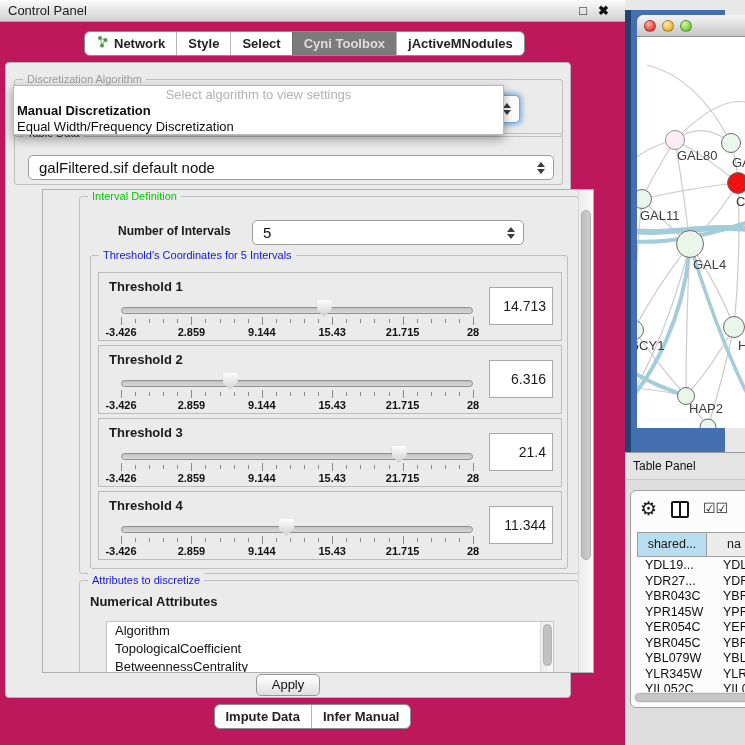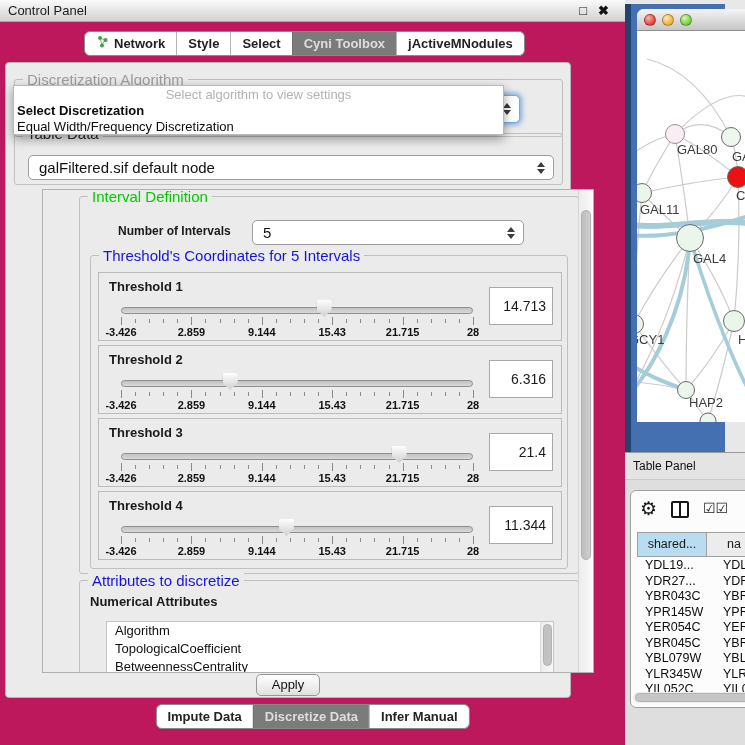--- a/index.html
+++ b/index.html
@@ -23,21 +23,21 @@
   .seg:first-child { border-left:none; }
   .seg.sel { background:#7b7b7b; color:#dedede; border-left-color:#6f6f6f; }
   .top-tabs { left:84px; top:31px; }
   .bottom-tabs { top:704px; left:50%; transform:translateX(-50%); }
 
   .content-outer { position:absolute; left:5px; top:62px; width:566px; height:636px;
     background:#ebebeb; border:1px solid #b5b5b5; border-radius:4px; }
 
   .group { position:absolute; border:1px solid #c0c0c0; border-radius:3px; }
   .group-legend { position:absolute; top:-8px; left:8px; background:#ebebeb; padding:0 4px;
-    font-size:15px; line-height:15px; white-space:nowrap; }
+    font-size:11px; line-height:15px; white-space:nowrap; }
   .legend-gray { color:#9c9c9c; }
   .legend-green { color:#00cc00; }
   .legend-blue { color:#1414dd; }
   .legend-dark { color:#2a2a2a; }
 
   .combo { position:absolute; background:#fff; border:1px solid #9c9c9c; border-radius:5px;
     font-size:15px; color:#111; }
   .combo .val { position:absolute; left:10px; top:0; bottom:0; display:flex; align-items:center; }
   .stepper { position:absolute; right:8px; top:50%; transform:translateY(-50%); width:8px; height:12px; }
   .arr-up { position:absolute; top:0; left:50%; transform:translateX(-50%);
@@ -85,21 +85,21 @@
   .attr-scroll { position:absolute; right:0; top:0; width:13px; height:100%;
     background:linear-gradient(90deg,#ececec,#f8f8f8); border-left:1px solid #ddd; }
   .attr-thumb { position:absolute; left:2px; top:2px; width:9px; height:42px; border-radius:5px;
     background:#c2c2c2; border:1px solid #b2b2b2; }
 
   .apply-btn { position:absolute; left:50%; transform:translateX(-50%); top:611px; width:64px; height:22px;
     background:linear-gradient(#ffffff,#e0e0e0); border:1px solid #969696; border-radius:5px;
     font-size:13px; text-align:center; line-height:20px; color:#111; }
 
   
-  .network-frame { position:absolute; left:625px; top:4px; width:100px; height:452px;
+  .network-frame { position:absolute; left:625px; top:10px; width:100px; height:452px;
     background:linear-gradient(90deg,#24426f 0 6px,#4470b2 6px); }
   .mac-window { position:absolute; left:12px; top:5px; width:108px; height:413px;
     border-radius:7px 0 0 0; overflow:hidden; background:#fff; }
   .mac-titlebar { position:absolute; left:0; top:0; right:0; height:22px;
     background:linear-gradient(#f4f4f4,#c6c6c6); border-bottom:1px solid #8f8f8f; }
   .tl { position:absolute; top:5px; width:12px; height:12px; border-radius:50%;
     border:1px solid rgba(0,0,0,.3); }
   .tl-red { left:7px;  background:radial-gradient(circle at 35% 30%, #ffb3ab, #e2423a 70%); }
   .tl-yellow { left:25px; background:radial-gradient(circle at 35% 30%, #ffeab0, #eeb135 70%); }
   .tl-green { left:43px; background:radial-gradient(circle at 35% 30%, #d9f6ad, #74cd3c 70%); }
@@ -396,30 +396,27 @@
       </div>
     </div>
 
     <div class="apply-btn">Apply</div>
   </div>
 
   <div class="seg-bar bottom-tabs">
       <div class="seg">
         <span>Impute Data</span>
       </div>
-      <div class="seg sel">
-        <span>Discretize Data</span>
-      </div>
       <div class="seg">
         <span>Infer Manual</span>
       </div>
     </div>
 <div class="popup">
       <div class="popup-hint">Select algorithm to view settings</div>
-      <div class="popup-opt hl">Select Discretization</div>
+      <div class="popup-opt hl">Manual Discretization</div>
       <div class="popup-opt">Equal Width/Frequency Discretization</div>
     </div>
   </div>
 
 <div class="network-frame">
   <div class="mac-window">
     <div class="mac-titlebar">
       <span class="tl tl-red"></span>
       <span class="tl tl-yellow"></span>
       <span class="tl tl-green"></span>

